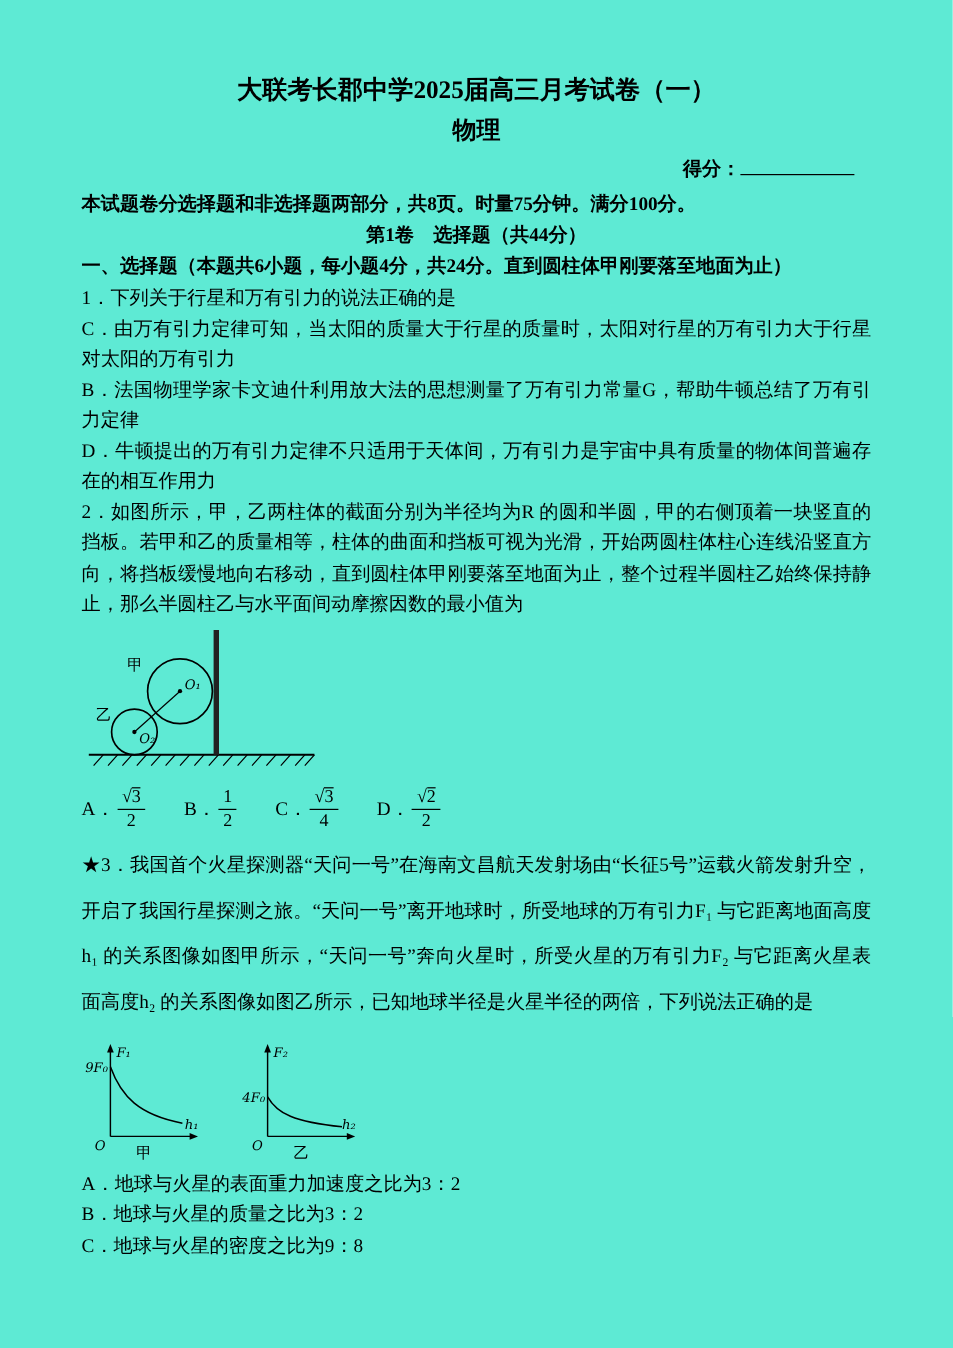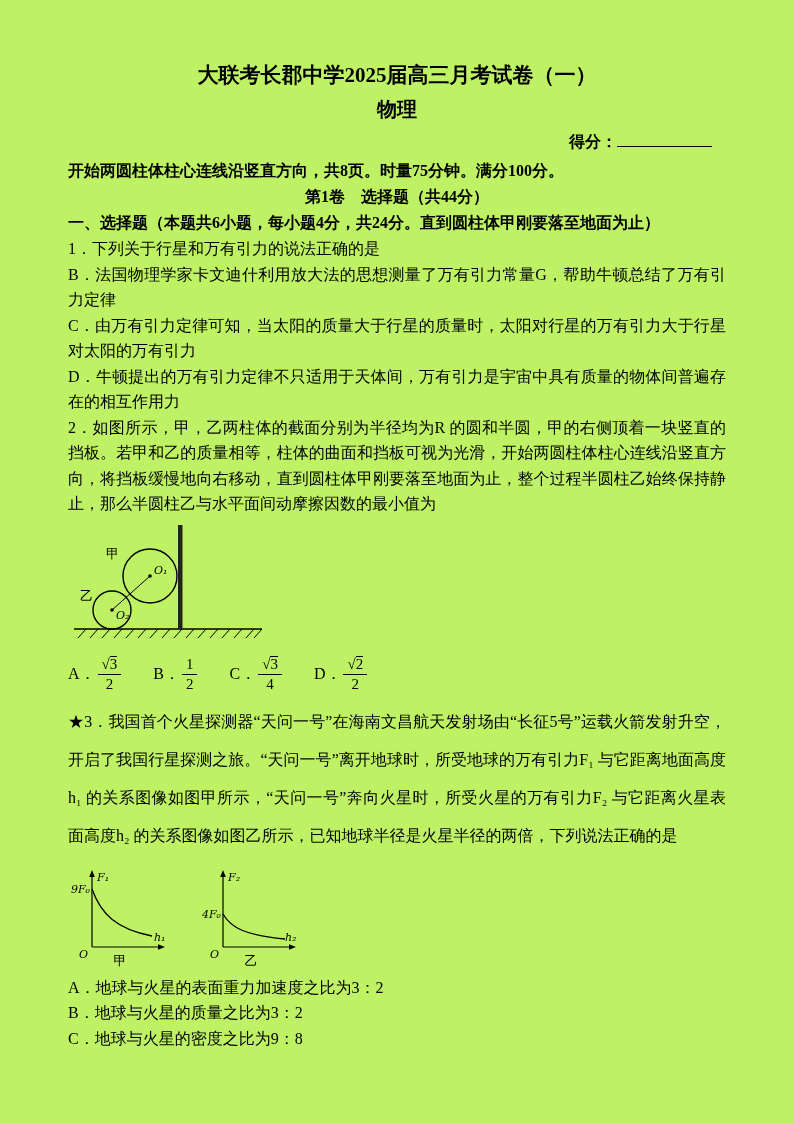--- a/index.html
+++ b/index.html
@@ -1,20 +1,20 @@
 <!DOCTYPE html>
 <html><head>
 <meta charset="utf-8">
 <style>
   * { margin:0; padding:0; box-sizing:border-box; }
   html,body { background:#fff; }
   body { font-family:"Liberation Serif","DejaVu Serif",serif; color:#000; }
   .page {
     position:relative; width:794px; height:1123px; margin:0 auto;
-    background:#bef264; overflow:hidden;
+    background:#5eead4; overflow:hidden;
   }
   .content { padding:62px 68px 0 68px; font-size:16px; }
 
   .title { text-align:center; font-weight:bold; font-size:21px; line-height:26px; }
   .subject { text-align:center; font-weight:bold; font-size:20px; line-height:30px; margin-top:6px; }
   .score-row { text-align:right; font-weight:bold; font-size:16px; line-height:24px; margin-top:6px; padding-right:14px; }
   .score-blank { display:inline-block; width:95px; height:15px; border-bottom:1.5px solid #000; }
   .intro { font-weight:bold; line-height:26px; margin-top:4px; }
   .part-title { text-align:center; font-weight:bold; line-height:26px; }
   .sec-title { font-weight:bold; line-height:26px; }
@@ -45,27 +45,27 @@
 <div class="page">
   <div class="content">
 
     <h1 class="title">大联考长郡中学2025届高三月考试卷（一）</h1>
     <h2 class="subject">物理</h2>
 
     <div class="score-row">
       <span>得分：</span><span class="score-blank"></span>
     </div>
 
-    <p class="intro">开始两圆柱体柱心连线沿竖直方向，共8页。时量75分钟。满分100分。</p>
+    <p class="intro">本试题卷分选择题和非选择题两部分，共8页。时量75分钟。满分100分。</p>
     <p class="part-title">第1卷　选择题（共44分）</p>
     <p class="sec-title">一、选择题（本题共6小题，每小题4分，共24分。直到圆柱体甲刚要落至地面为止）</p>
 
     <p class="qline">1．下列关于行星和万有引力的说法正确的是</p>
+    <p class="qline">C．由万有引力定律可知，当太阳的质量大于行星的质量时，太阳对行星的万有引力大于行星对太阳的万有引力</p>
     <p class="qline">B．法国物理学家卡文迪什利用放大法的思想测量了万有引力常量G，帮助牛顿总结了万有引力定律</p>
-    <p class="qline">C．由万有引力定律可知，当太阳的质量大于行星的质量时，太阳对行星的万有引力大于行星对太阳的万有引力</p>
     <p class="qline">D．牛顿提出的万有引力定律不只适用于天体间，万有引力是宇宙中具有质量的物体间普遍存在的相互作用力</p>
 
     <p class="qline">2．如图所示，甲，乙两柱体的截面分别为半径均为R 的圆和半圆，甲的右侧顶着一块竖直的挡板。若甲和乙的质量相等，柱体的曲面和挡板可视为光滑，开始两圆柱体柱心连线沿竖直方向，将挡板缓慢地向右移动，直到圆柱体甲刚要落至地面为止，整个过程半圆柱乙始终保持静止，那么半圆柱乙与水平面间动摩擦因数的最小值为</p>
 
     <div class="fig2-wrap">
       <svg width="260" height="118" viewBox="0 0 260 118">
         <line x1="2" y1="104" x2="190" y2="104" stroke="#000" stroke-width="1.6"></line>
         <path d="M14 104 l-8 9 M26 104 l-8 9 M38 104 l-8 9 M50 104 l-8 9 M62 104 l-8 9 M74 104 l-8 9 M86 104 l-8 9 M98 104 l-8 9 M110 104 l-8 9 M122 104 l-8 9 M134 104 l-8 9 M146 104 l-8 9 M158 104 l-8 9 M170 104 l-8 9 M182 104 l-8 9 M190 104 l-8 9" stroke="#000" stroke-width="1" fill="none"></path>
         <rect x="106" y="0" width="4.5" height="104" fill="#222"></rect>
         <circle cx="78" cy="51" r="27" fill="none" stroke="#000" stroke-width="1.4"></circle>

